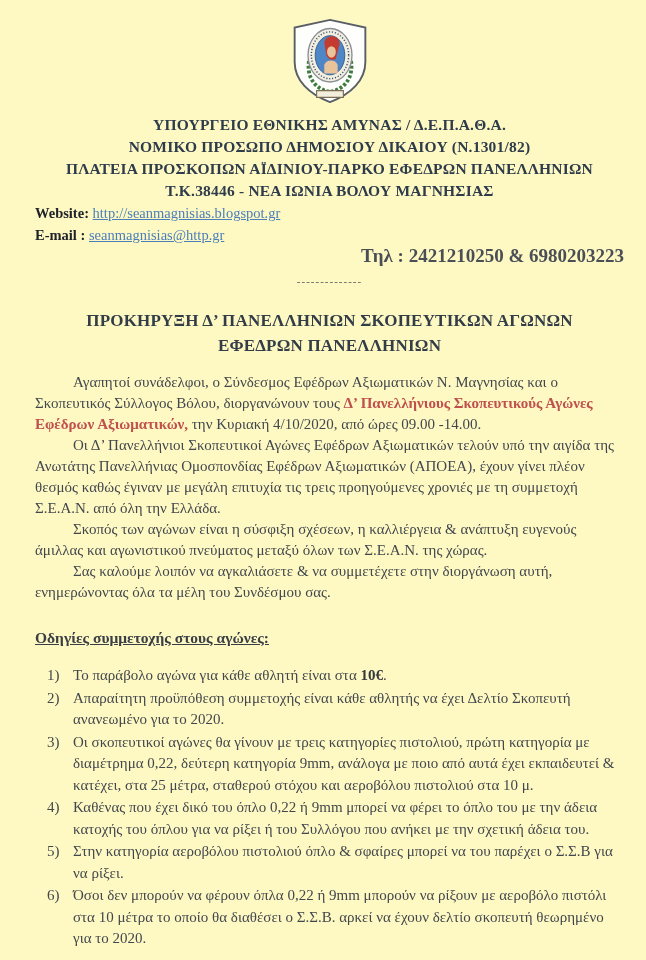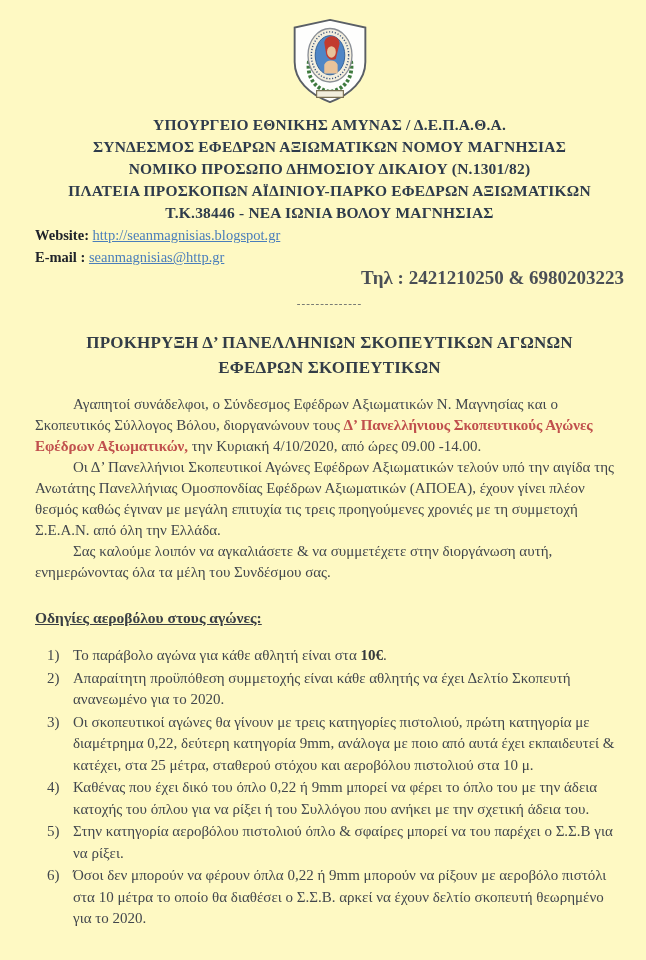--- a/index.html
+++ b/index.html
@@ -92,51 +92,51 @@
         <ellipse cx="45" cy="40" rx="15.5" ry="20.5" fill="#4f86c6" stroke="#2f5e96" stroke-width="1"></ellipse>
         <path d="M39 27 C40 17 55 18 55 28 L51 44 C47 46 42 44 41 39 Z" fill="#c23b2e"></path>
         <ellipse cx="46.5" cy="36.5" rx="4.6" ry="6" fill="#e9c39a"></ellipse>
         <path d="M39 50 C41 44 51 44 53 50 L53 59 L39 59 Z" fill="#e9c39a"></path>
         <path d="M31 77 L59 77 L59 84 L31 84 Z" fill="#f3eedd" stroke="#7a6f52" stroke-width="1.2"></path>
       </svg>
     </div>
 
     <div class="org-header">
       <div class="hline">ΥΠΟΥΡΓΕΙΟ ΕΘΝΙΚΗΣ ΑΜΥΝΑΣ / Δ.Ε.Π.Α.Θ.Α.</div>
-      <div class="hline">ΣΥΝΔΕΣΜΟΣ  ΕΦΕΔΡΩΝ ΑΞΙΩΜΑΤΙΚΩΝ ΝΟΜΟΥ  ΜΑΓΝΗΣΙΑΣ</div>
       <div class="hline">ΝΟΜΙΚΟ ΠΡΟΣΩΠΟ ΔΗΜΟΣΙΟΥ ΔΙΚΑΙΟΥ (Ν.1301/82)</div>
-      <div class="hline">ΠΛΑΤΕΙΑ ΠΡΟΣΚΟΠΩΝ ΑΪΔΙΝΙΟΥ-ΠΑΡΚΟ ΕΦΕΔΡΩΝ ΑΞΙΩΜΑΤΙΚΩΝ</div>
+      <div class="hline">ΠΛΑΤΕΙΑ ΠΡΟΣΚΟΠΩΝ ΑΪΔΙΝΙΟΥ-ΠΑΡΚΟ ΕΦΕΔΡΩΝ ΠΑΝΕΛΛΗΝΙΩΝ</div>
       <div class="hline">Τ.Κ.38446 - ΝΕΑ ΙΩΝΙΑ ΒΟΛΟΥ ΜΑΓΝΗΣΙΑΣ</div>
     </div>
 
     <div class="contact">
       <div>
         <span class="lbl">Website:</span>
         <a href="#">http://seanmagnisias.blogspot.gr</a>
       </div>
       <div>
         <span class="lbl">E-mail  :</span>
         <a href="#">seanmagnisias@http.gr</a>
       </div>
     </div>
     <div class="phone-line">Τηλ : 2421210250 &amp; 6980203223</div>
     <div class="separator">--------------</div>
 
     <div class="doc-title">
       <div>ΠΡΟΚΗΡΥΞΗ Δ’ ΠΑΝΕΛΛΗΝΙΩΝ ΣΚΟΠΕΥΤΙΚΩΝ ΑΓΩΝΩΝ</div>
-      <div>ΕΦΕΔΡΩΝ ΣΚΟΠΕΥΤΙΚΩΝ</div>
+      <div>ΕΦΕΔΡΩΝ ΠΑΝΕΛΛΗΝΙΩΝ</div>
     </div>
 
     <div class="body-text">
       <p><span>Αγαπητοί συνάδελφοι, ο Σύνδεσμος Εφέδρων Αξιωματικών Ν. Μαγνησίας και ο Σκοπευτικός Σύλλογος Βόλου, διοργανώνουν τους </span><span class="red-strong">Δ’ Πανελλήνιους Σκοπευτικούς Αγώνες Εφέδρων Αξιωματικών,</span><span> την Κυριακή 4/10/2020, από ώρες 09.00 -14.00.</span></p>
       <p>Οι  Δ’ Πανελλήνιοι Σκοπευτικοί Αγώνες Εφέδρων Αξιωματικών τελούν υπό την αιγίδα της Ανωτάτης Πανελλήνιας Ομοσπονδίας Εφέδρων Αξιωματικών (ΑΠΟΕΑ), έχουν γίνει πλέον θεσμός καθώς έγιναν με μεγάλη επιτυχία τις τρεις προηγούμενες χρονιές με τη συμμετοχή Σ.Ε.Α.Ν. από όλη την Ελλάδα.</p>
+      <p>Σκοπός των αγώνων είναι η σύσφιξη σχέσεων, η καλλιέργεια &amp; ανάπτυξη ευγενούς άμιλλας και αγωνιστικού πνεύματος μεταξύ όλων των Σ.Ε.Α.Ν. της χώρας.</p>
       <p>Σας καλούμε λοιπόν να αγκαλιάσετε &amp; να συμμετέχετε στην διοργάνωση αυτή, ενημερώνοντας όλα τα μέλη του Συνδέσμου σας.</p>
     </div>
 
-    <div class="instr-heading">Οδηγίες αεροβόλου στους αγώνες:</div>
+    <div class="instr-heading">Οδηγίες συμμετοχής στους αγώνες:</div>
 
     <div class="instr-list">
 
       <div class="li">
         <span class="num">1)</span>
         <div class="li-text"><span>Το παράβολο αγώνα για κάθε αθλητή είναι στα </span><b>10€</b><span>.</span></div>
       </div>
 
       <div class="li">
         <span class="num">2)</span>

